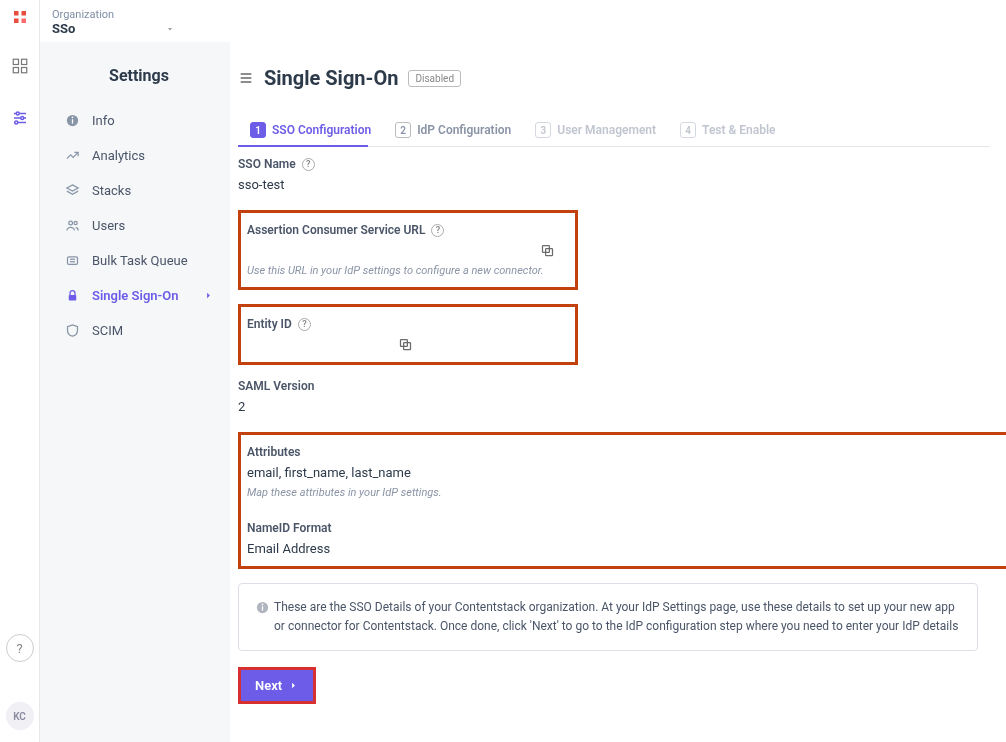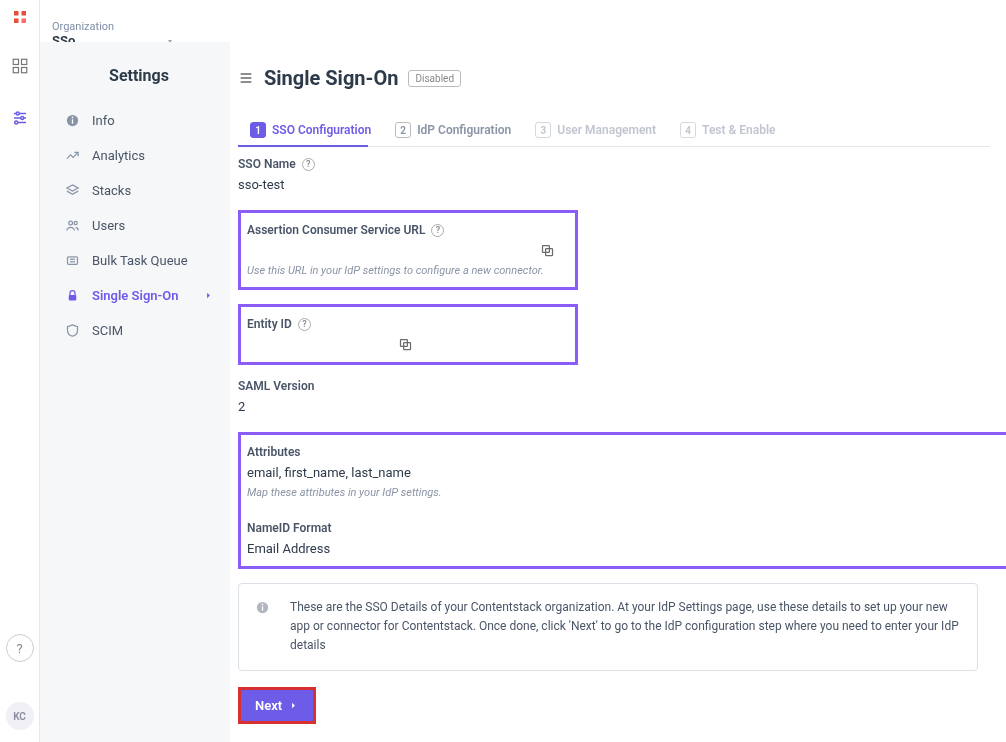--- a/index.html
+++ b/index.html
@@ -7,21 +7,21 @@
 
 .left-rail { position:absolute; left:0; top:0; width:40px; height:742px; border-right:1px solid #e8e8e8; background:#fff; display:flex; flex-direction:column; align-items:center; padding-top:8px; gap:28px; }
 .left-rail .logo { color:#e74c3c; font-size:18px; }
 .left-rail .icon-btn { width:24px; height:24px; display:flex; align-items:center; justify-content:center; cursor:pointer; color:#777; }
 .left-rail .icon-btn.active { color:#6c5ce7; }
 .left-rail .spacer { flex:1; }
 .left-rail .help, .left-rail .avatar { width:28px; height:28px; display:flex; align-items:center; justify-content:center; margin-bottom:12px; }
 .left-rail .help { border:1px solid #ccc; border-radius:50%; font-size:13px; color:#888; }
 .left-rail .avatar { background:#f0f0f5; border-radius:50%; font-size:10px; font-weight:600; color:#8a8aa0; }
 
-.topbar { position:absolute; left:40px; top:0; right:0; height:42px; padding:20px 12px; background:#fff; }
+.topbar { position:absolute; left:40px; top:0; right:0; height:42px; padding:8px 12px; background:#fff; }
 .topbar .org-label { font-size:11px; color:#7f8fa6; }
 .topbar .org-select { font-size:13px; font-weight:700; color:#2d3a4a; display:flex; align-items:center; gap:90px; cursor:pointer; }
 
 .sidebar { position:absolute; left:40px; top:42px; width:190px; bottom:0; background:#f6f7f9; padding:24px 10px 0 18px; }
 .sidebar h2 { font-size:16px; font-weight:700; color:#2d3a4a; margin-bottom:18px;text-align:center; }
 .nav-item { display:flex; align-items:center; gap:12px; padding:10px 6px; font-size:13px; color:#4a5568; cursor:pointer; border-radius:4px; }
 .nav-item.active { color:#6c5ce7; font-weight:600; }
 .nav-item .chev { margin-left:auto; color:#6c5ce7; }
 .nav-icon { width:16px; display:flex; justify-content:center; color:#8895a7; }
 .nav-item.active .nav-icon { color:#6c5ce7; }
@@ -40,26 +40,26 @@
 .tab.disabled { color:#c0c5cf; }
 .tab.disabled .step-num { border-color:#d5d8e0; color:#c0c5cf; }
 .tab-underline { height:2px; background:#6c5ce7; width:130px; margin-top:-2px; margin-bottom:10px; }
 
 .form-section { padding:0 8px 0 0; }
 .field { margin-bottom:18px; }
 .field-label { font-size:12px; font-weight:600; color:#4a5568; display:flex; align-items:center; gap:6px; }
 .help-icon { width:13px;height:13px;border:1px solid #aaa;border-radius:50%;display:inline-flex;align-items:center;justify-content:center;font-size:9px;color:#888; }
 .field-value { font-size:13px; color:#2d3a4a; margin-top:6px; }
 .field-hint { font-size:11px; font-style:italic; color:#8a94a6; margin-top:6px; }
-.red-box { border:3px solid #8b5cf6; padding:10px 12px 10px 6px; margin-bottom:14px; }
+.red-box { border:3px solid #c2410c; padding:10px 12px 10px 6px; margin-bottom:14px; }
 .copy-row { display:flex; justify-content:flex-end; padding-right:8px; margin-top:6px; }
 .copy-row-center { display:flex; justify-content:center; margin-top:6px; }
 .copy-icon { cursor:pointer; color:#6b6b6b; }
 
-.info-banner { border:1px solid #dcdfe6; border-radius:4px; padding:14px 16px; display:flex; gap:20px; font-size:12px; color:#4a5568; margin:4px 0 16px; }
+.info-banner { border:1px solid #dcdfe6; border-radius:4px; padding:14px 16px; display:flex; gap:4px; font-size:12px; color:#4a5568; margin:4px 0 16px; }
 .info-banner .info-ic { color:#888; flex-shrink:0; margin-top:2px; }
 .info-banner p { line-height:1.6; }
 
 .next-btn-wrap { display:inline-block; border:3px solid #d63031; }
 .next-btn { background:#6c5ce7; color:#fff; border:none; padding:8px 14px; font-size:13px; font-weight:600; display:flex; align-items:center; gap:6px; cursor:pointer; }
 
 svg { display:block; }
 </style>
 </head>
 <body>

